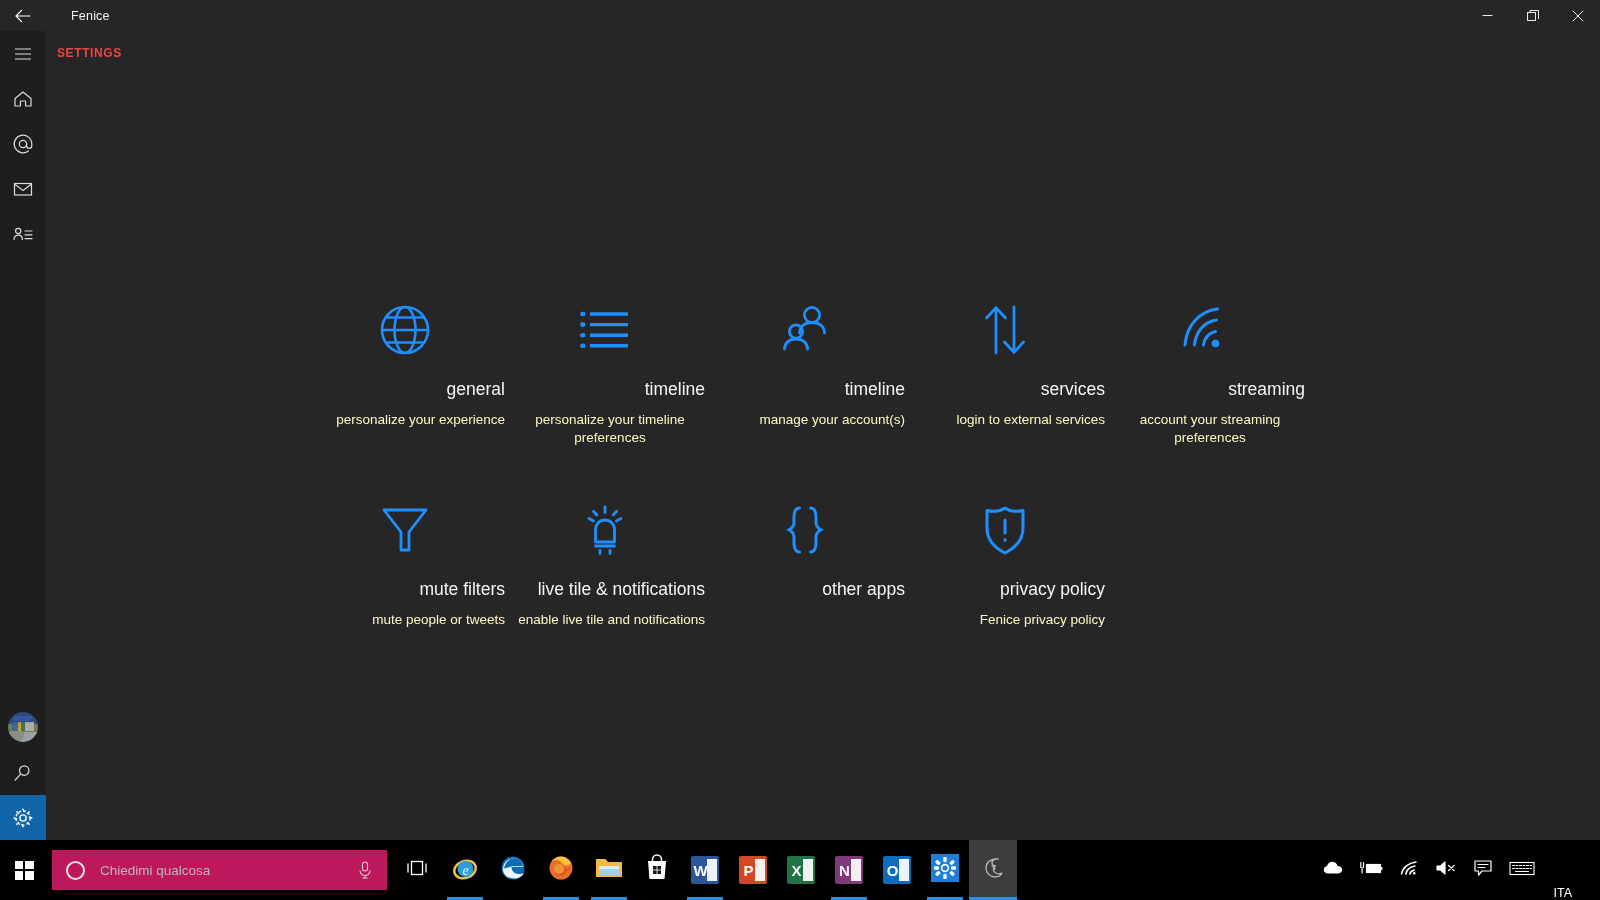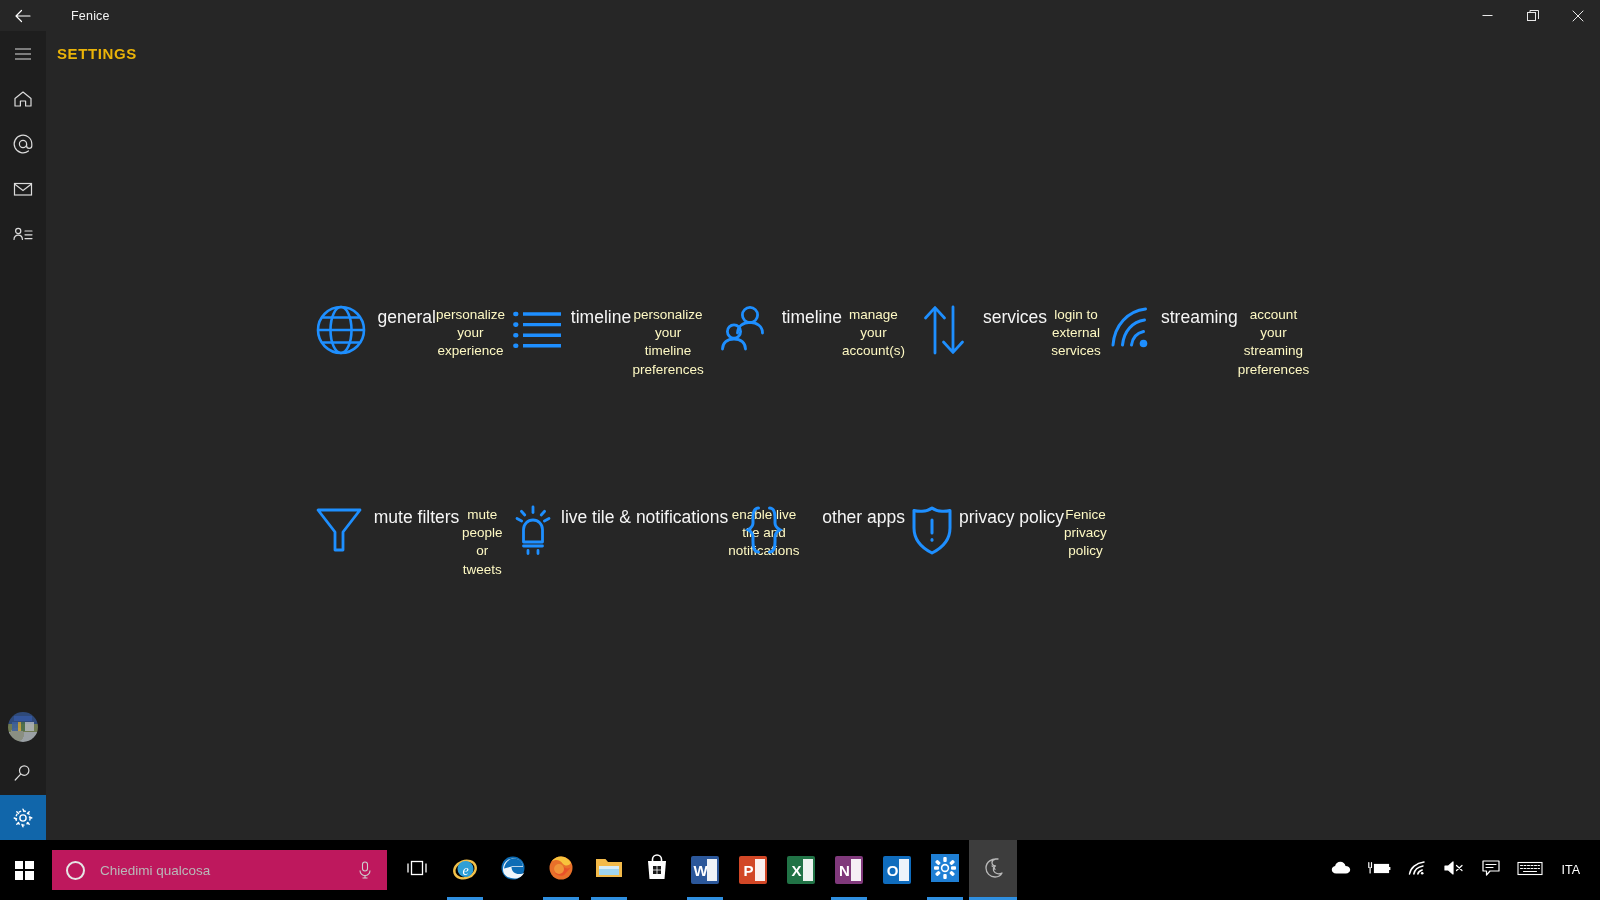--- a/index.html
+++ b/index.html
@@ -84,37 +84,37 @@
   }
 
   
   .page-header {
     position: absolute; top: 31px; left: 46px;
     width: 1554px; height: 44px;
     display: flex; align-items: center;
   }
   .page-title {
     margin-left: 11px;
-    font-size: 15px; font-weight: bold; color: #eab308;
+    font-size: 12px; font-weight: bold; color: #ef4444;
     letter-spacing: 0.6px;
   }
 
   
   .grid {
     position: absolute;
     top: 288px; left: 305px;
     width: 1200px;
     display: grid;
     grid-template-columns: repeat(5, 200px);
     grid-auto-rows: 200px;
     row-gap: 0px; column-gap: 0px;
   }
   .tile {
-    display: flex; flex-direction: row;
-    align-items: flex-start;
+    display: flex; flex-direction: column;
+    align-items: flex-end;
     padding-top: 6px;
     cursor: default;
   }
   .tile-icon {
     height: 72px; width: 100%;
     display: flex; align-items: center; justify-content: center;
   }
   .tile-icon svg { display: block; }
   .tile-label {
     margin-top: 14px;
@@ -171,22 +171,22 @@
   .tb-item.running::after {
     content: ""; position: absolute; bottom: 0; left: 6px;
     width: 36px; height: 3px; background: #2f8fe0;
   }
   .tb-item.active { background: #3d3d3d; }
   .tb-item.active::after {
     content: ""; position: absolute; bottom: 0; left: 0;
     width: 48px; height: 3px; background: #2f8fe0;
   }
   .tray {
-    position: absolute; right: 0; top: 0; height: 60px;
-    display: flex; align-items: center; padding-right: 10px;
+    position: absolute; right: 8px; top: 0; height: 60px;
+    display: flex; align-items: flex-end; padding-right: 10px;
   }
   .tray-item {
     height: 60px; padding: 0 8px;
     display: flex; align-items: center; justify-content: center;
     color: #ffffff;
   }
   .tray-lang { font-size: 12.5px; color: #ffffff; padding: 0 10px; }
 
   
   .office {

